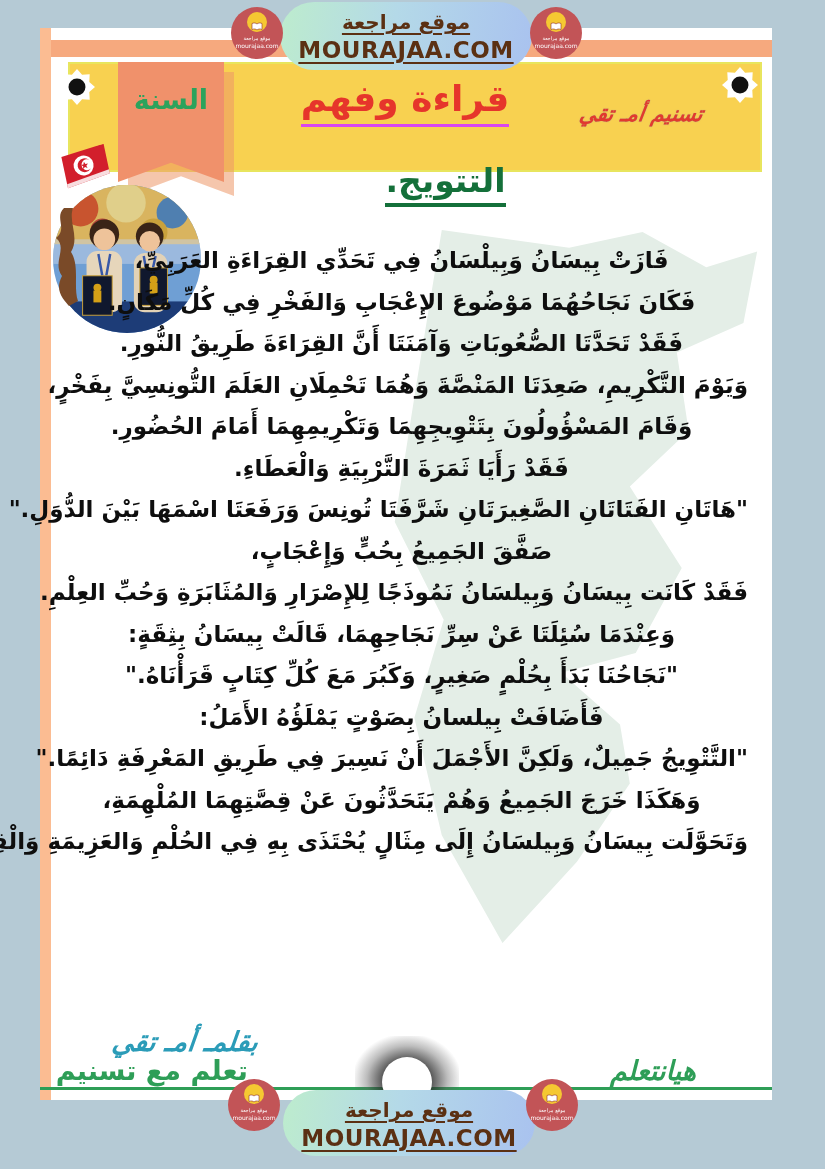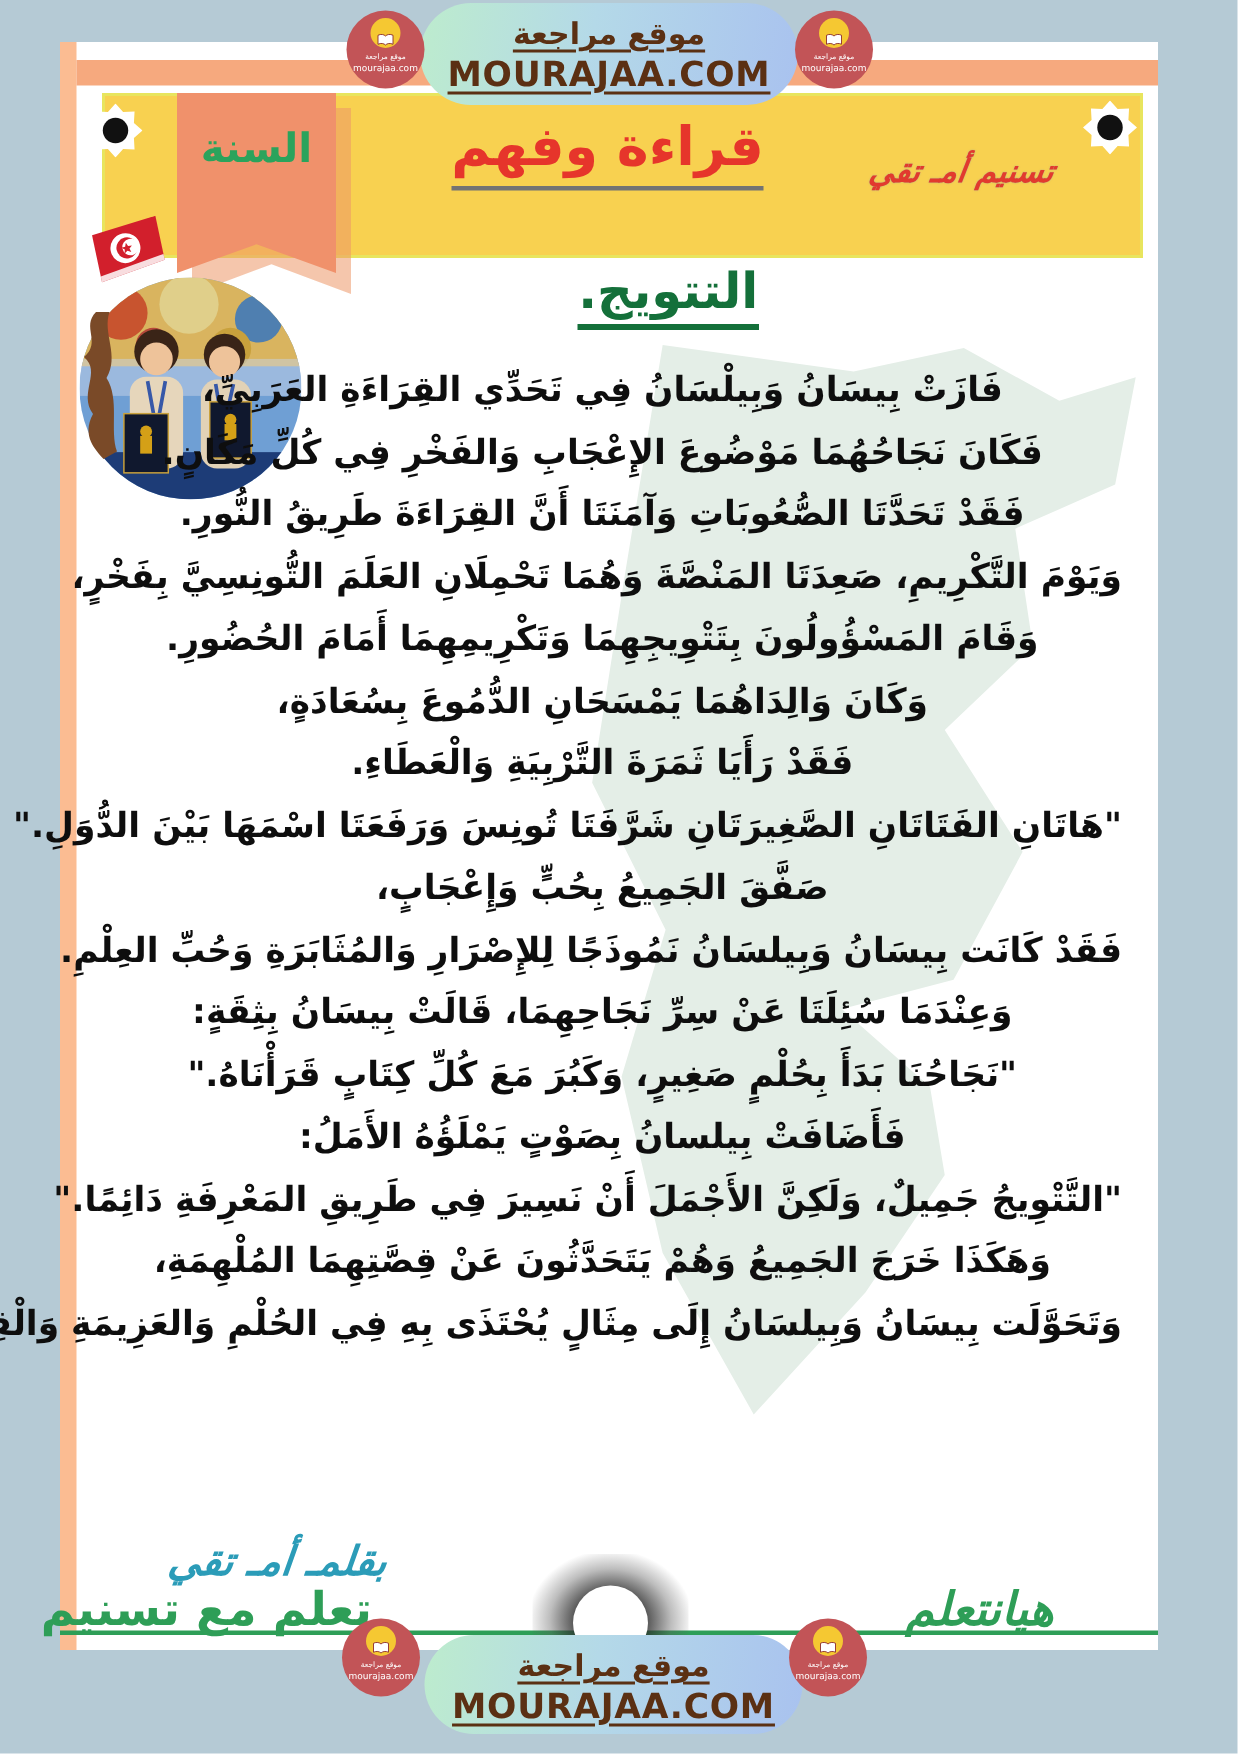--- a/index.html
+++ b/index.html
@@ -28,47 +28,47 @@
     clip-path:polygon(0 0,100% 0,100% 100%,50% 84%,0 100%);
     text-align:center; padding-top:19px; }
   .ribbon .grade { font-size:27px; font-weight:bold; color:#2ba35c; line-height:37px; }
 
   .starburst { width:36px; height:36px; }
   .sb-left  { left:59px;  top:69px; }
   .sb-right { left:722px; top:67px; }
 
   .subject-wrap { left:300px; top:78px; width:210px; text-align:center; direction:rtl; }
   .subject { display:inline-block; font-size:36px; font-weight:bold; color:#e6352b;
-    border-bottom:3px solid #737373; padding-bottom:5px; white-space:nowrap; }
+    border-bottom:3px solid #d946ef; padding-bottom:5px; white-space:nowrap; }
 
   .signature { left:556px; top:102px; width:170px; text-align:center;
     font-size:21px; font-weight:bold; font-style:italic; color:#e23a2e;
     transform:skewX(-8deg); direction:rtl; white-space:nowrap;
     text-shadow:0 0 1px rgba(90,140,200,0.55); }
 
   .flag { left:62px; top:148px; width:48px; height:38px; transform:rotate(-12deg); }
 
   .photo { left:53px; top:185px; width:148px; height:148px; border-radius:50%;
     overflow:hidden; }
   .hand { left:46px; top:208px; width:34px; height:98px; }
 
-  .lesson-title-wrap { left:368px; top:174px; width:155px; text-align:center; direction:rtl; }
+  .lesson-title-wrap { left:368px; top:161px; width:155px; text-align:center; direction:rtl; }
   .lesson-title { display:inline-block; font-size:33px; font-weight:bold; color:#14703a;
     border-bottom:4px solid #14703a; padding-bottom:3px; white-space:nowrap; }
 
   .body-text { left:55px; top:240px; width:693px; direction:rtl; }
   .body-text .line { height:41.5px; line-height:41.5px; font-size:23px; font-weight:bold;
     color:#0e0e0e; text-align:center; white-space:nowrap; }
 
   .byline { left:90px; top:1026px; width:190px; text-align:center;
     font-size:27px; font-weight:bold; font-style:italic; color:#2b9cb8;
     transform:skewX(-6deg); direction:rtl; white-space:nowrap; }
 
   .footer-line { left:40px; top:1087px; width:732px; height:3px; background:#2e9e57; }
-  .slogan { font-size:31px; font-weight:bold; color:#2e9e57; direction:rtl;
+  .slogan { font-size:27px; font-weight:bold; color:#2e9e57; direction:rtl;
     white-space:nowrap; }
   .slogan-right { left:588px; top:1055px; width:130px; text-align:center;font-style:italic; }
   .slogan-left  { left:78px;  top:1055px; width:170px; text-align:center; }
 
   .blob { left:355px; top:1036px; width:104px; height:74px;
     background:radial-gradient(ellipse at 50% 60%,
       rgba(25,25,25,0.95) 0%, rgba(40,40,40,0.85) 30%,
       rgba(90,90,90,0.40) 55%, rgba(120,120,120,0) 75%); }
   .blob-circle { left:382px; top:1057px; width:50px; height:50px;
     background:#ffffff; border-radius:50%; }
@@ -190,21 +190,20 @@
   <div class="abs lesson-title-wrap">
     <span class="lesson-title">التتويج.</span>
   </div>
 
   <div class="abs body-text">
     <div class="line">فَازَتْ بِيسَانُ وَبِيلْسَانُ فِي تَحَدِّي القِرَاءَةِ العَرَبِيِّ،</div>
     <div class="line">فَكَانَ نَجَاحُهُمَا مَوْضُوعَ الإِعْجَابِ وَالفَخْرِ فِي كُلِّ مَكَانٍ.</div>
     <div class="line">فَقَدْ تَحَدَّتَا الصُّعُوبَاتِ وَآمَنَتَا أَنَّ القِرَاءَةَ طَرِيقُ النُّورِ.</div>
     <div class="line">وَيَوْمَ التَّكْرِيمِ، صَعِدَتَا المَنْصَّةَ وَهُمَا تَحْمِلَانِ العَلَمَ التُّونِسِيَّ بِفَخْرٍ،</div>
     <div class="line">وَقَامَ المَسْؤُولُونَ بِتَتْوِيجِهِمَا وَتَكْرِيمِهِمَا أَمَامَ الحُضُورِ.</div>
-    <div class="line">وَكَانَ وَالِدَاهُمَا يَمْسَحَانِ الدُّمُوعَ بِسُعَادَةٍ،</div>
     <div class="line">فَقَدْ رَأَيَا ثَمَرَةَ التَّرْبِيَةِ وَالْعَطَاءِ.</div>
     <div class="line">"هَاتَانِ الفَتَاتَانِ الصَّغِيرَتَانِ شَرَّفَتَا تُونِسَ وَرَفَعَتَا اسْمَهَا بَيْنَ الدُّوَلِ."</div>
     <div class="line">صَفَّقَ الجَمِيعُ بِحُبٍّ وَإِعْجَابٍ،</div>
     <div class="line">فَقَدْ كَانَت بِيسَانُ وَبِيلسَانُ نَمُوذَجًا لِلإِصْرَارِ وَالمُثَابَرَةِ وَحُبِّ العِلْمِ.</div>
     <div class="line">وَعِنْدَمَا سُئِلَتَا عَنْ سِرِّ نَجَاحِهِمَا، قَالَتْ بِيسَانُ بِثِقَةٍ:</div>
     <div class="line">"نَجَاحُنَا بَدَأَ بِحُلْمٍ صَغِيرٍ، وَكَبُرَ مَعَ كُلِّ كِتَابٍ قَرَأْنَاهُ."</div>
     <div class="line">فَأَضَافَتْ بِيلسانُ بِصَوْتٍ يَمْلَؤُهُ الأَمَلُ:</div>
     <div class="line">"التَّتْوِيجُ جَمِيلٌ، وَلَكِنَّ الأَجْمَلَ أَنْ نَسِيرَ فِي طَرِيقِ المَعْرِفَةِ دَائِمًا."</div>
     <div class="line">وَهَكَذَا خَرَجَ الجَمِيعُ وَهُمْ يَتَحَدَّثُونَ عَنْ قِصَّتِهِمَا المُلْهِمَةِ،</div>
     <div class="line">وَتَحَوَّلَت بِيسَانُ وَبِيلسَانُ إِلَى مِثَالٍ يُحْتَذَى بِهِ فِي الحُلْمِ وَالعَزِيمَةِ وَالْقِرَاءَةِ.</div>

